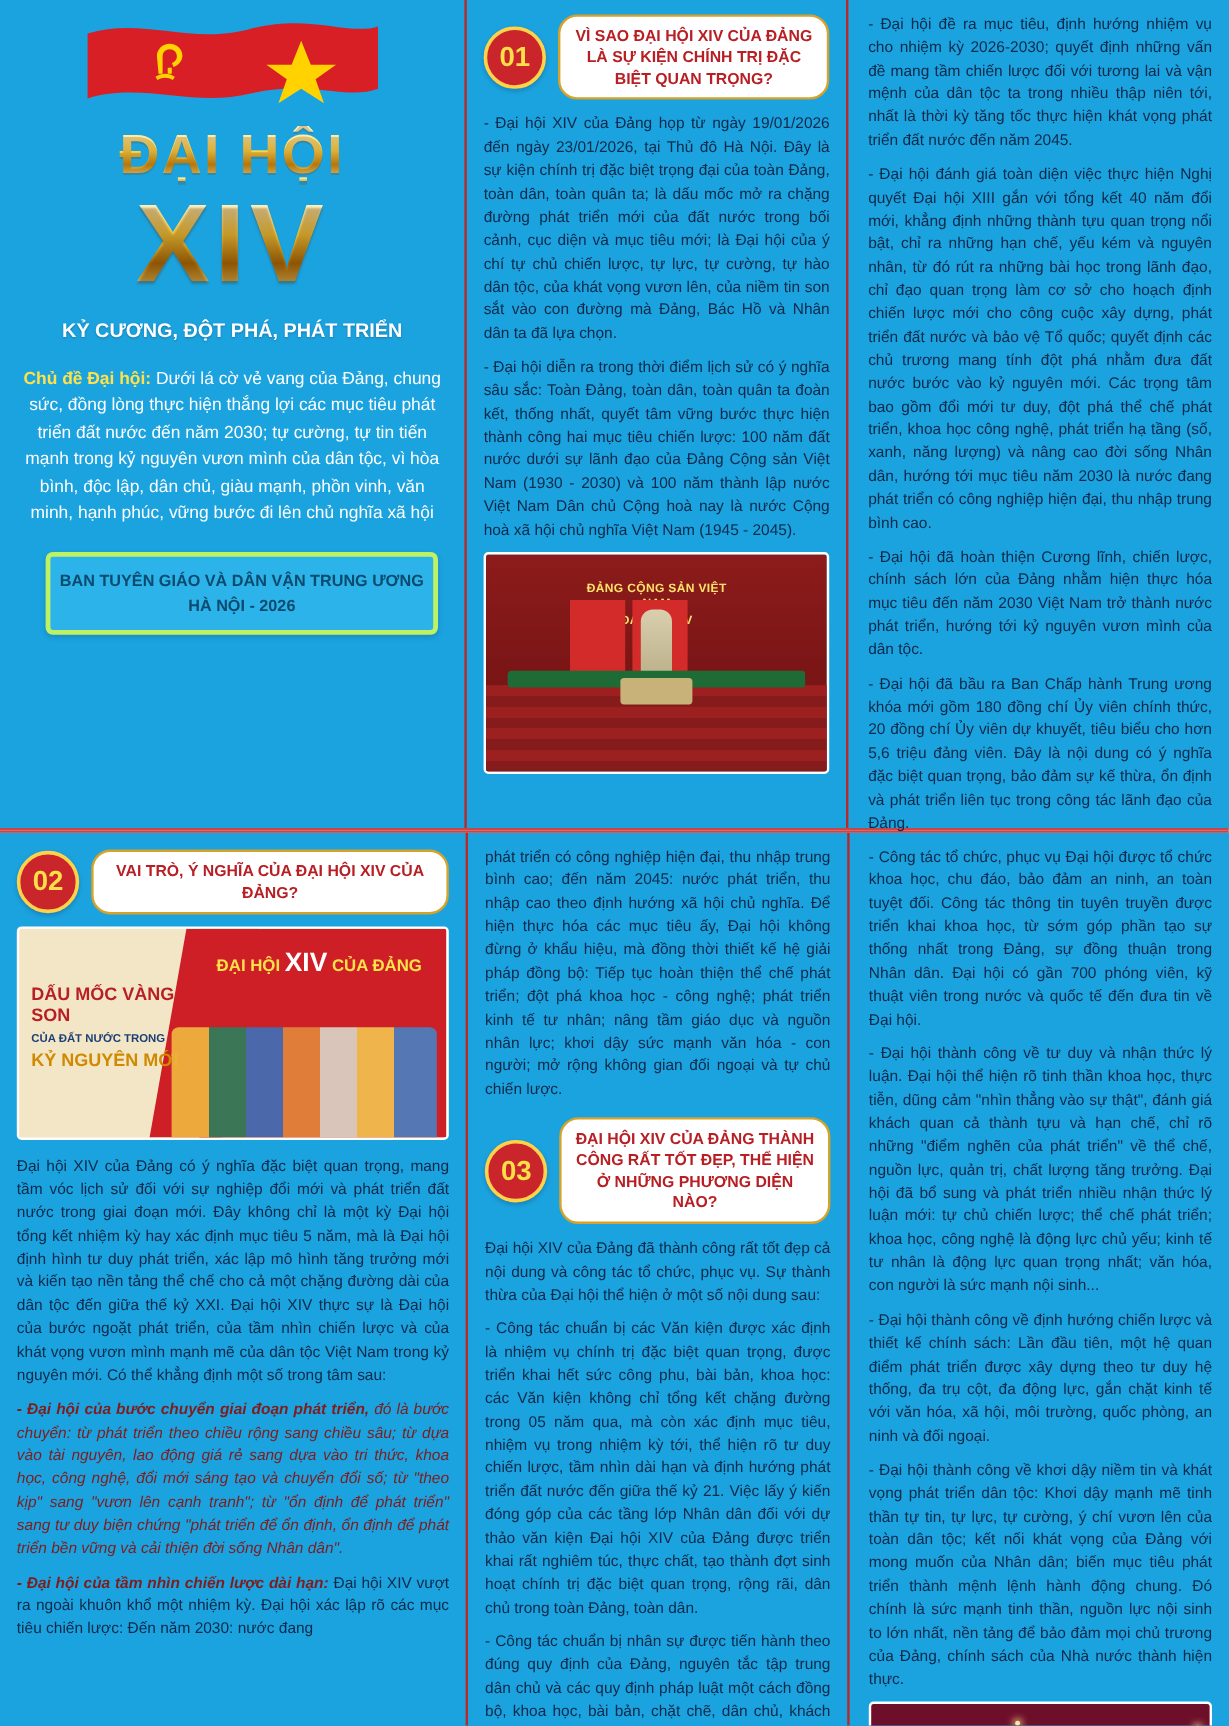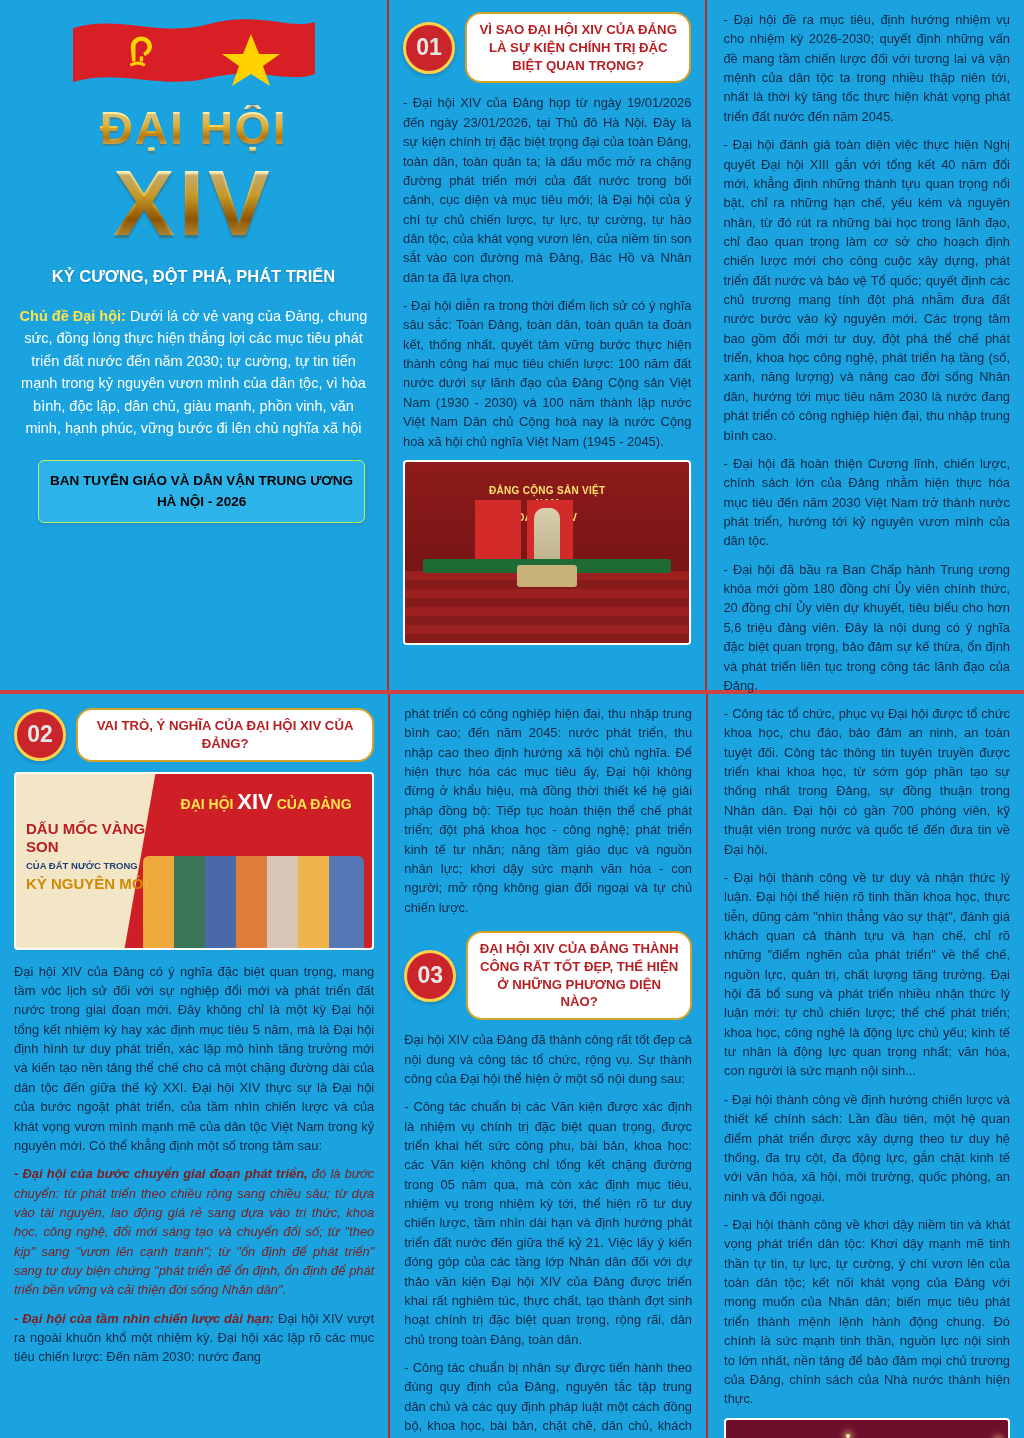--- a/index.html
+++ b/index.html
@@ -41,30 +41,30 @@
     -webkit-background-clip:text; background-clip:text; color:transparent;
     text-shadow:0 3px 2px rgba(90,45,0,.35);
   }
   .slogan {
     margin-top:16px; color:#fff; font-weight:bold; font-size:16.5px; line-height:1.45;
     text-shadow:0 1px 2px rgba(0,0,0,.25);
   }
   .topic { margin-top:16px; text-align:center; color:#fff; font-size:14.5px; line-height:1.55; }
   .topic b { color:#ffe24a; }
   .credit {
-    margin:20px 8px 0 24px; background:#2bb3ea; border:1px solid #bef264; border-radius:6px;
-    padding:9px 6px; color:#000000; font-weight:bold; font-size:13.5px; line-height:1.6;
+    margin:20px 8px 0 24px; background:#2bb3ea; border:4px solid #bef264; border-radius:6px;
+    padding:9px 6px; color:#0c4a6e; font-weight:bold; font-size:13.5px; line-height:1.6;
     box-shadow:0 2px 4px rgba(0,0,0,.12);
   }
 
   
   .sec-head { display:flex; align-items:center; gap:10px; margin:2px 0 10px 0; }
   .sec-num {
     flex:0 0 auto; width:52px; height:52px; border-radius:50%;
-    background:#c9252b; border:3px solid #ffd24a; color:#e5e5e5;
+    background:#c9252b; border:3px solid #ffd24a; color:#fde047;
     font-weight:bold; font-size:23px; display:flex; align-items:center; justify-content:center;
     box-shadow:0 2px 4px rgba(0,0,0,.2);
   }
   .sec-title {
     flex:1 1 auto; background:#ffffff; border:2px solid #d6a32a; border-radius:16px;
     color:#b81f24; font-weight:bold; font-size:13.2px; line-height:1.35;
     padding:7px 10px; text-align:center; text-transform:uppercase;
   }
 
   p.body { color:#0d2a4a; font-size:12.9px; line-height:1.5; margin:0 0 9px 0; text-align:justify; }
@@ -211,21 +211,21 @@
     </div>
 
     <div class="col col-mid">
       <p class="body mid-note">phát triển có công nghiệp hiện đại, thu nhập trung bình cao; đến năm 2045: nước phát triển, thu nhập cao theo định hướng xã hội chủ nghĩa. Để hiện thực hóa các mục tiêu ấy, Đại hội không đừng ở khẩu hiệu, mà đồng thời thiết kế hệ giải pháp đồng bộ: Tiếp tục hoàn thiện thể chế phát triển; đột phá khoa học - công nghệ; phát triển kinh tế tư nhân; nâng tầm giáo dục và nguồn nhân lực; khơi dậy sức mạnh văn hóa - con người; mở rộng không gian đối ngoại và tự chủ chiến lược.</p>
 
       <div class="sec-head" style="margin-top:14px;">
         <div class="sec-num">03</div>
         <div class="sec-title">ĐẠI HỘI XIV CỦA ĐẢNG THÀNH CÔNG RẤT TỐT ĐẸP, THỂ HIỆN Ở NHỮNG PHƯƠNG DIỆN NÀO?</div>
       </div>
 
-      <p class="body">Đại hội XIV của Đảng đã thành công rất tốt đẹp cả nội dung và công tác tổ chức, rộng vụ. Sự thành công của Đại hội thể hiện ở một số nội dung sau:</p>
+      <p class="body">Đại hội XIV của Đảng đã thành công rất tốt đẹp cả nội dung và công tác tổ chức, phục vụ. Sự thành thừa của Đại hội thể hiện ở một số nội dung sau:</p>
       <p class="body">- Công tác chuẩn bị các Văn kiện được xác định là nhiệm vụ chính trị đặc biệt quan trọng, được triển khai hết sức công phu, bài bản, khoa học: các Văn kiện không chỉ tổng kết chặng đường trong 05 năm qua, mà còn xác định mục tiêu, nhiệm vụ trong nhiệm kỳ tới, thể hiện rõ tư duy chiến lược, tầm nhìn dài hạn và định hướng phát triển đất nước đến giữa thế kỷ 21. Việc lấy ý kiến đóng góp của các tầng lớp Nhân dân đối với dự thảo văn kiện Đại hội XIV của Đảng được triển khai rất nghiêm túc, thực chất, tạo thành đợt sinh hoạt chính trị đặc biệt quan trọng, rộng rãi, dân chủ trong toàn Đảng, toàn dân.</p>
       <p class="body">- Công tác chuẩn bị nhân sự được tiến hành theo đúng quy định của Đảng, nguyên tắc tập trung dân chủ và các quy định pháp luật một cách đồng bộ, khoa học, bài bản, chặt chẽ, dân chủ, khách quan và minh bạch, phát huy dân chủ và trí tuệ; đảm bảo sự hài hòa hợp lý giữa tiêu chuẩn và cơ cấu, giữa kế thừa và ổn định, giữa đổi mới và phát triển, giữa đào tạo với sở trường năng lực thực tiễn, cũng như giữa uy tín, kinh nghiệm công tác với chiều hướng phát triển.</p>
     </div>
 
     <div class="col col-right">
       <p class="body">- Công tác tổ chức, phục vụ Đại hội được tổ chức khoa học, chu đáo, bảo đảm an ninh, an toàn tuyệt đối. Công tác thông tin tuyên truyền được triển khai khoa học, từ sớm góp phần tạo sự thống nhất trong Đảng, sự đồng thuận trong Nhân dân. Đại hội có gần 700 phóng viên, kỹ thuật viên trong nước và quốc tế đến đưa tin về Đại hội.</p>
       <p class="body">- Đại hội thành công về tư duy và nhận thức lý luận. Đại hội thể hiện rõ tinh thần khoa học, thực tiễn, dũng cảm "nhìn thẳng vào sự thật", đánh giá khách quan cả thành tựu và hạn chế, chỉ rõ những "điểm nghẽn của phát triển" về thể chế, nguồn lực, quản trị, chất lượng tăng trưởng. Đại hội đã bổ sung và phát triển nhiều nhận thức lý luận mới: tự chủ chiến lược; thể chế phát triển; khoa học, công nghệ là động lực chủ yếu; kinh tế tư nhân là động lực quan trọng nhất; văn hóa, con người là sức mạnh nội sinh...</p>
       <p class="body">- Đại hội thành công về định hướng chiến lược và thiết kế chính sách: Lần đầu tiên, một hệ quan điểm phát triển được xây dựng theo tư duy hệ thống, đa trụ cột, đa động lực, gắn chặt kinh tế với văn hóa, xã hội, môi trường, quốc phòng, an ninh và đối ngoại.</p>
       <p class="body">- Đại hội thành công về khơi dậy niềm tin và khát vọng phát triển dân tộc: Khơi dậy mạnh mẽ tinh thần tự tin, tự lực, tự cường, ý chí vươn lên của toàn dân tộc; kết nối khát vọng của Đảng với mong muốn của Nhân dân; biến mục tiêu phát triển thành mệnh lệnh hành động chung. Đó chính là sức mạnh tinh thần, nguồn lực nội sinh to lớn nhất, nền tảng để bảo đảm mọi chủ trương của Đảng, chính sách của Nhà nước thành hiện thực.</p>
 

